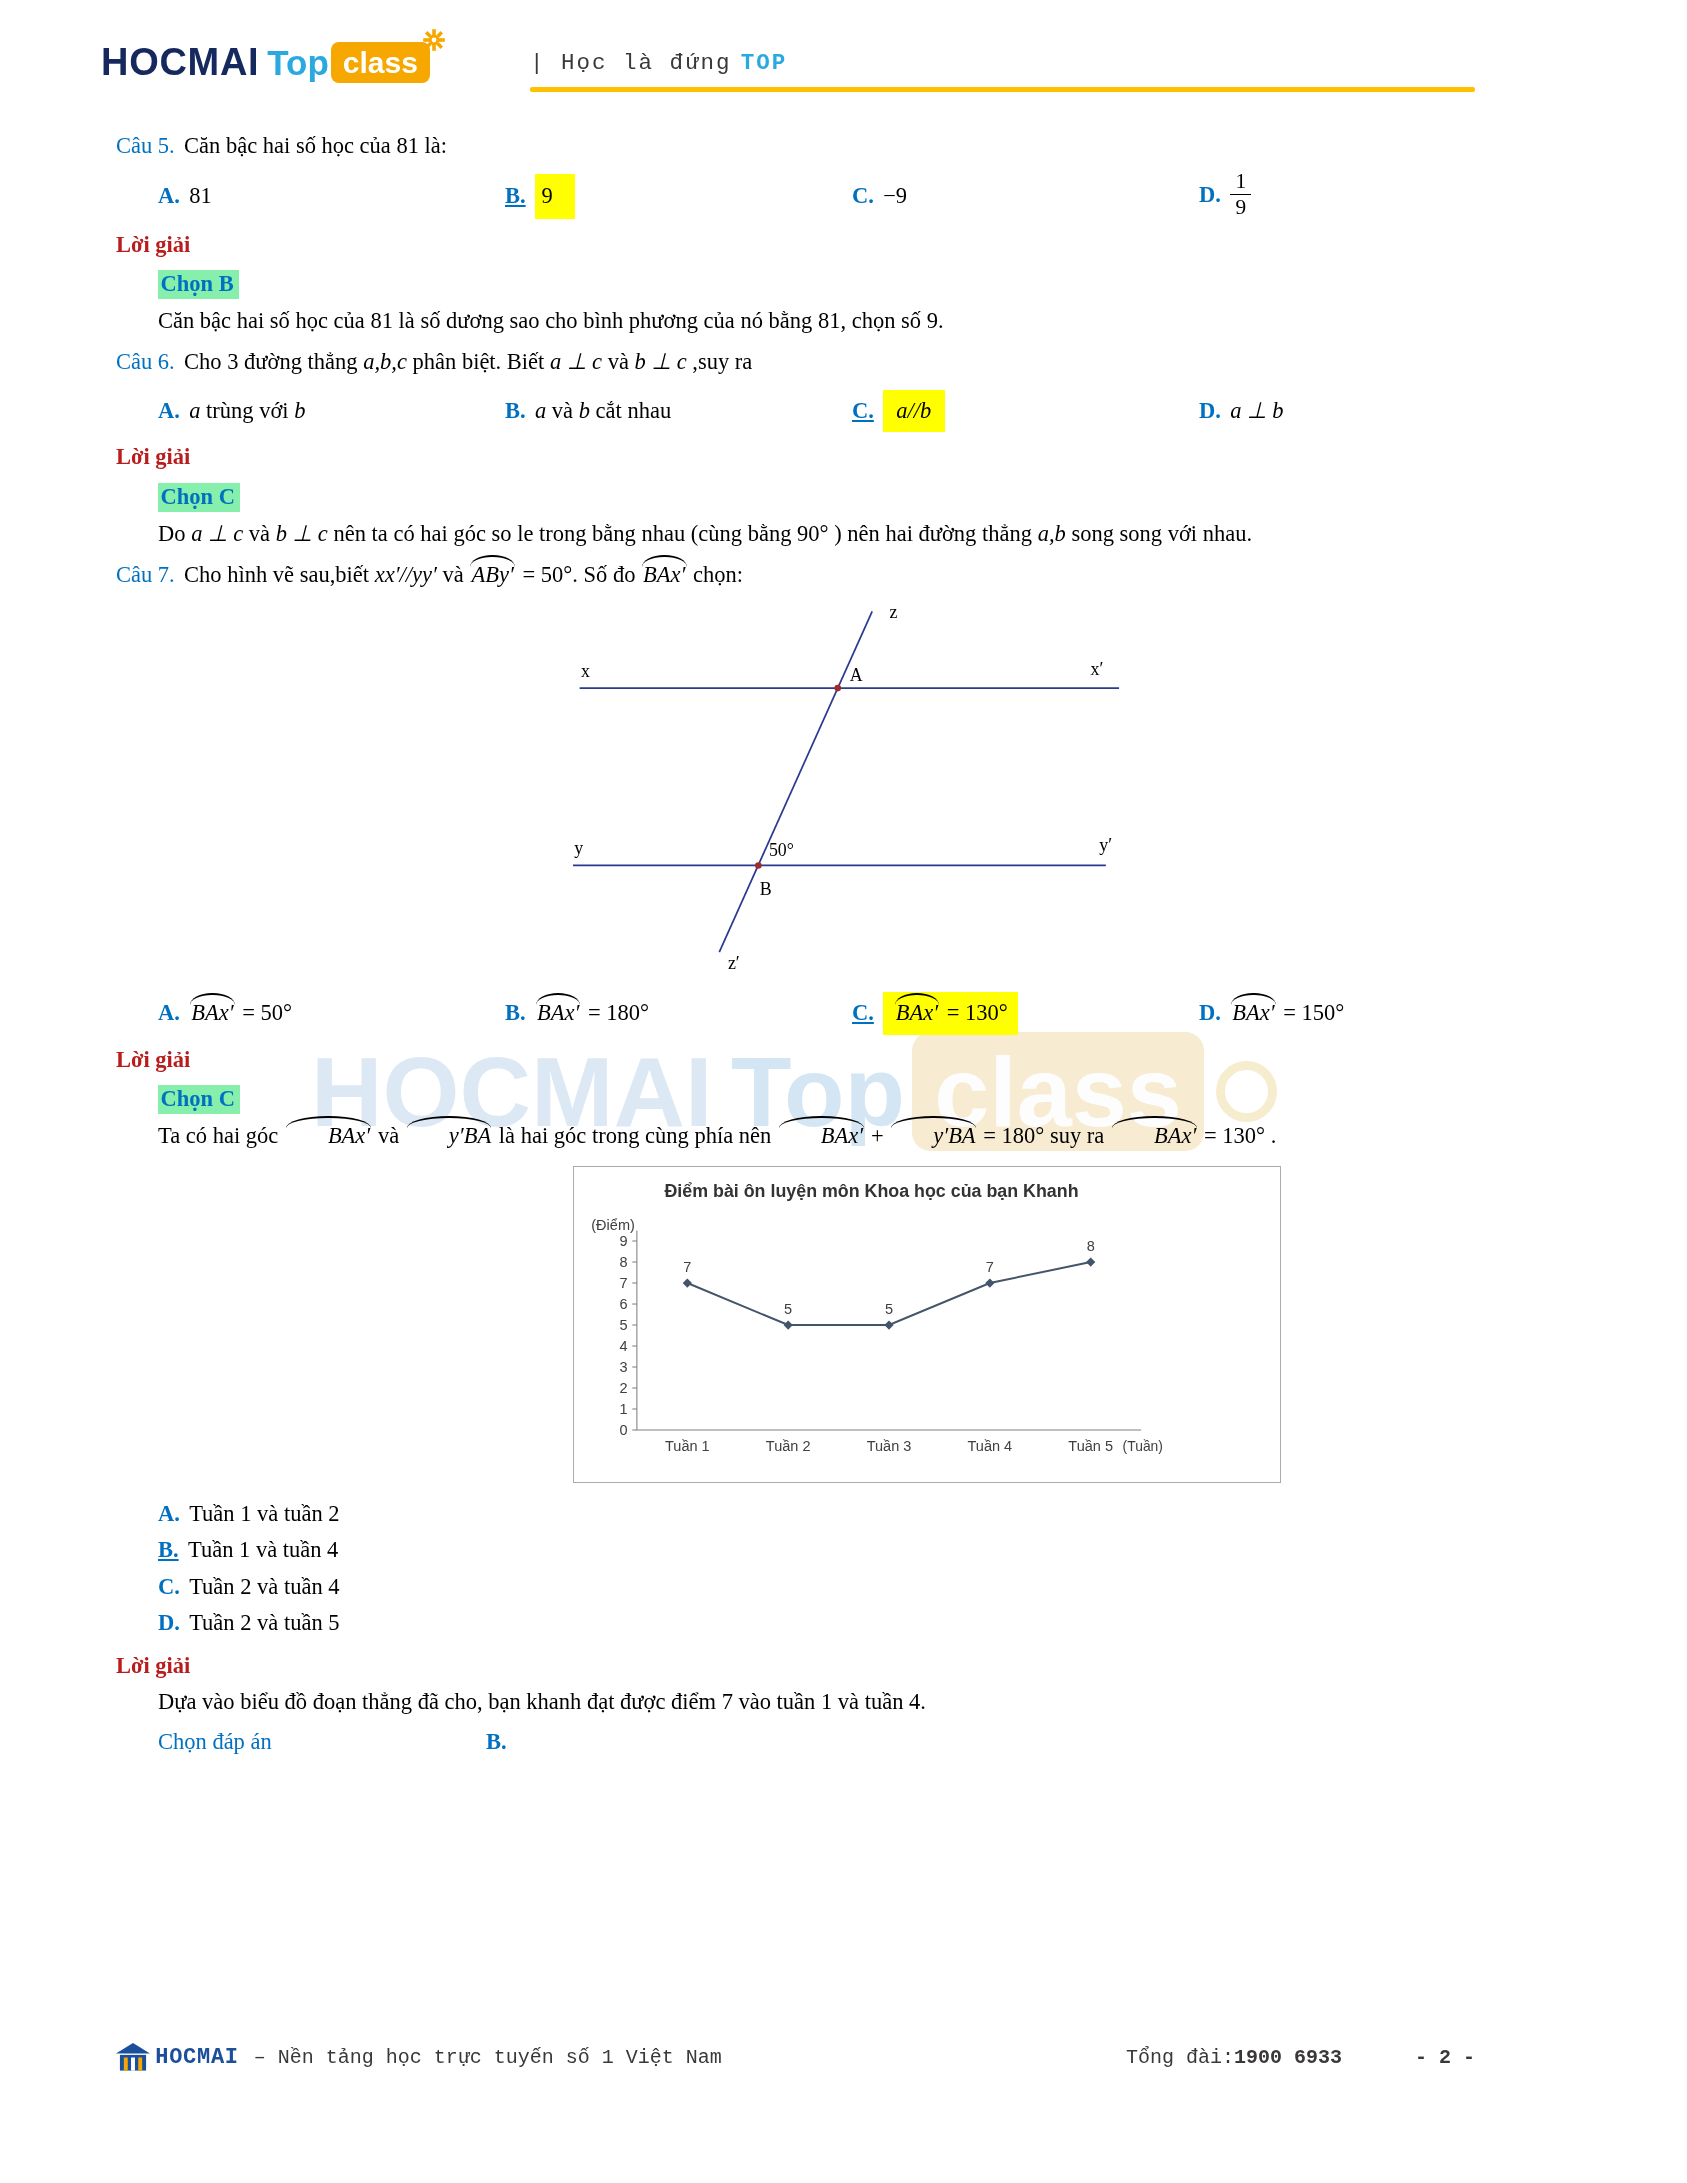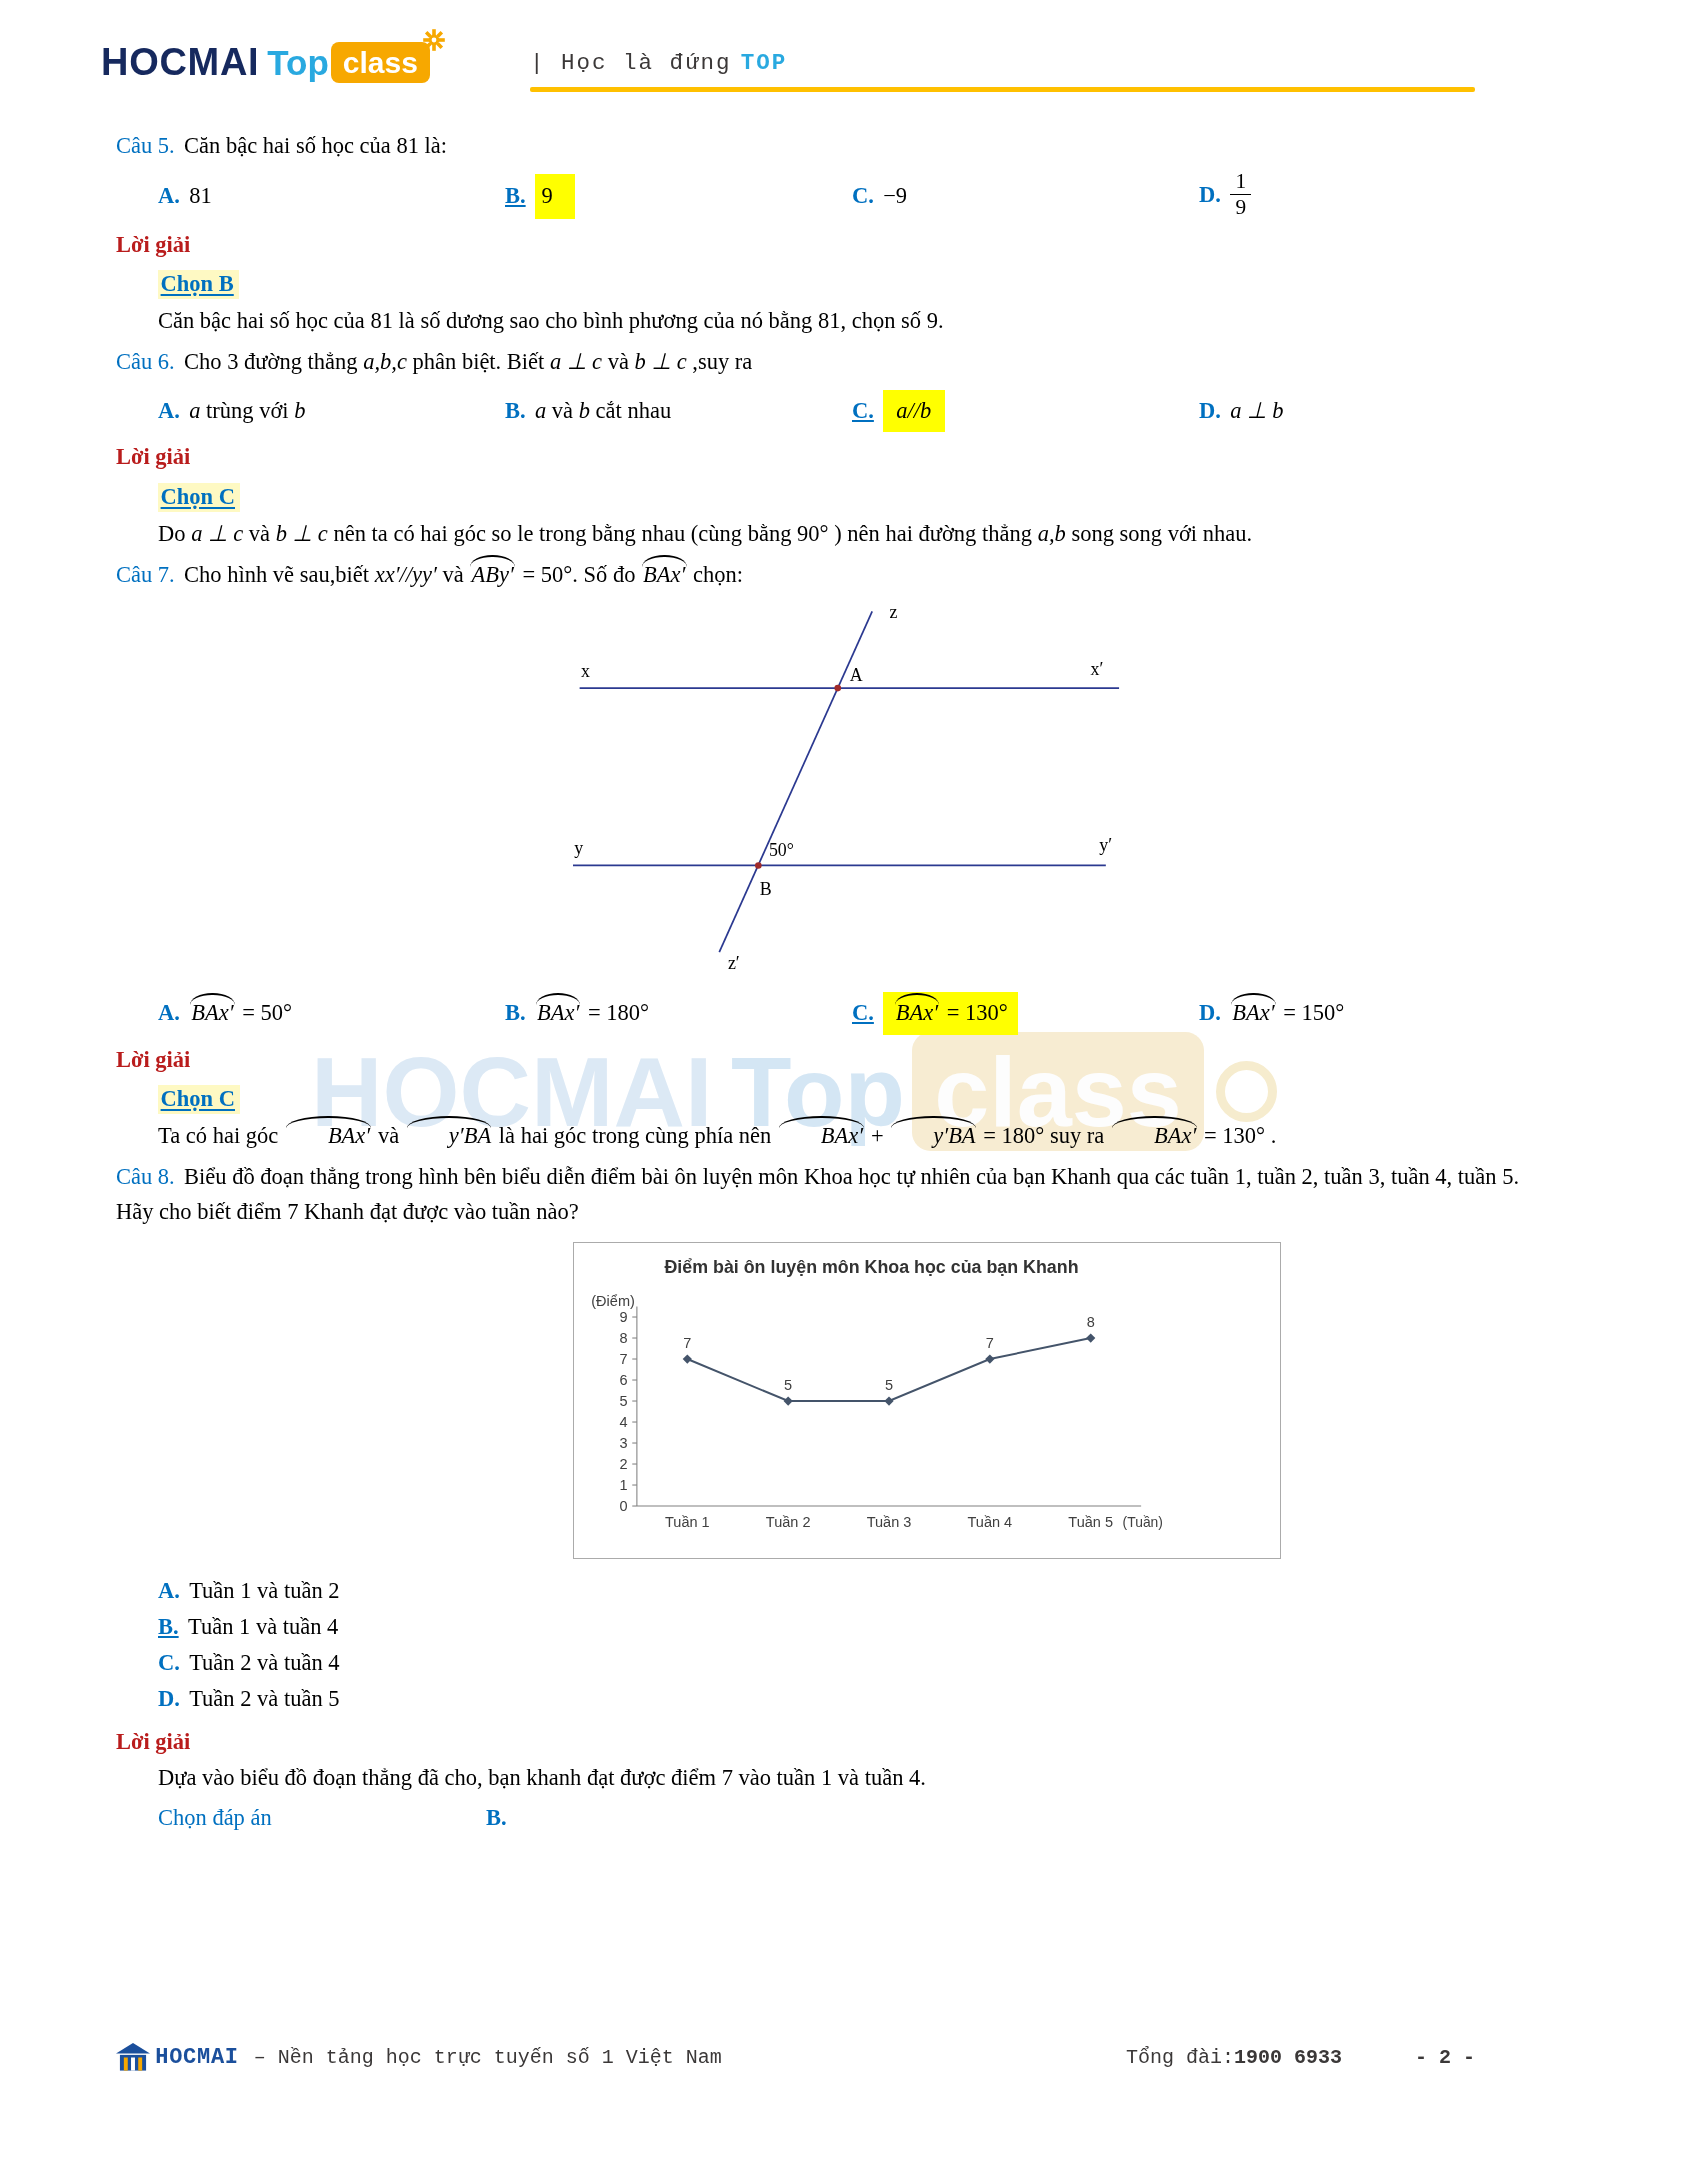--- a/index.html
+++ b/index.html
@@ -40,21 +40,21 @@
   .opts{display:grid;grid-template-columns:347px 347px 347px auto;align-items:center;
         margin:9.3px 0 0 42px}
   .letter{color:#0070c0;font-weight:bold;margin-right:9.3px}
   .chosen{text-decoration:underline}
   .hl-y{background:#ffff00}
   .hl-pad{display:inline-block;padding:5.3px 22.5px 5.3px 6.6px}
   .hl-pad2{display:inline-block;padding:4px 13.2px}
   .hl-pad3{display:inline-block;padding:4px 10.6px}
   .solution{text-align:left;color:#b91c1c;font-weight:bold;margin-top:8px}
   .choice-line{margin:5.3px 0 0 42px}
-  .choice-badge{background:#fef9c3;color:#0070c0;font-weight:bold;text-decoration:underline;
+  .choice-badge{background:#86efac;color:#0070c0;font-weight:bold;
                 padding:1.3px 5.3px 2.6px 2.6px}
   .expl{margin-top:1.3px;text-indent:42px}
   .frac{display:inline-flex;flex-direction:column;align-items:center;vertical-align:middle;
         line-height:1.15;font-size:0.95em;margin-top:-4px}
   .frac-num{border-bottom:1.7px solid #000;padding:0 5.3px}
   .arc{position:relative;display:inline-block;font-style:italic;padding:0 2px}
   .arc::before{content:"";position:absolute;left:2%;right:2%;top:-0.14em;height:0.45em;
                border-top:2px solid #000;border-radius:50% 50% 0 0 / 100% 100% 0 0}
   .eq{margin-left:6.6px}
 
@@ -215,23 +215,20 @@
       </div>
     </div>
     <div class="solution">Lời giải</div>
     <div class="choice-line">
       <span class="choice-badge">Chọn C</span>
     </div>
     <p class="expl">
       <span>Ta có hai góc </span><span class="arc">BAx′</span><span> và </span><span class="arc">y′BA</span><span> là hai góc trong cùng phía nên </span><span class="arc">BAx′</span><span> + </span><span class="arc">y′BA</span><span> = 180° suy ra </span><span class="arc">BAx′</span><span> = 130° .</span>
     </p>
 
-    <p class="qline">
-      <span class="qlabel">Câu 8.</span><span>Biểu đồ đoạn thẳng trong hình bên biểu diễn điểm bài ôn luyện môn Khoa học tự nhiên của bạn Khanh qua các tuần 1, tuần 2, tuần 3, tuần 4, tuần 5. Hãy cho biết điểm 7 Khanh đạt được vào tuần nào?</span>
-    </p>
 
     <div class="chartbox">
       <svg width="595" height="304" viewBox="0 0 900 460" style="font-size:34px">
           <text x="450" y="46" text-anchor="middle" class="ct-title">Điểm bài ôn luyện môn Khoa học của bạn Khanh</text>
           <text x="26" y="96" class="ct-txt">(Điểm)</text>
           <line x1="95" y1="96" x2="95" y2="398" class="ct-ax"></line>
           <line x1="95" y1="398" x2="858" y2="398" class="ct-ax"></line>
           <line x1="88" y1="398" x2="95" y2="398" class="ct-ax"></line>
           <text x="81" y="406" text-anchor="end" class="ct-txt">0</text>
           <line x1="88" y1="366.22222222222223" x2="95" y2="366.22222222222223" class="ct-ax"></line>

